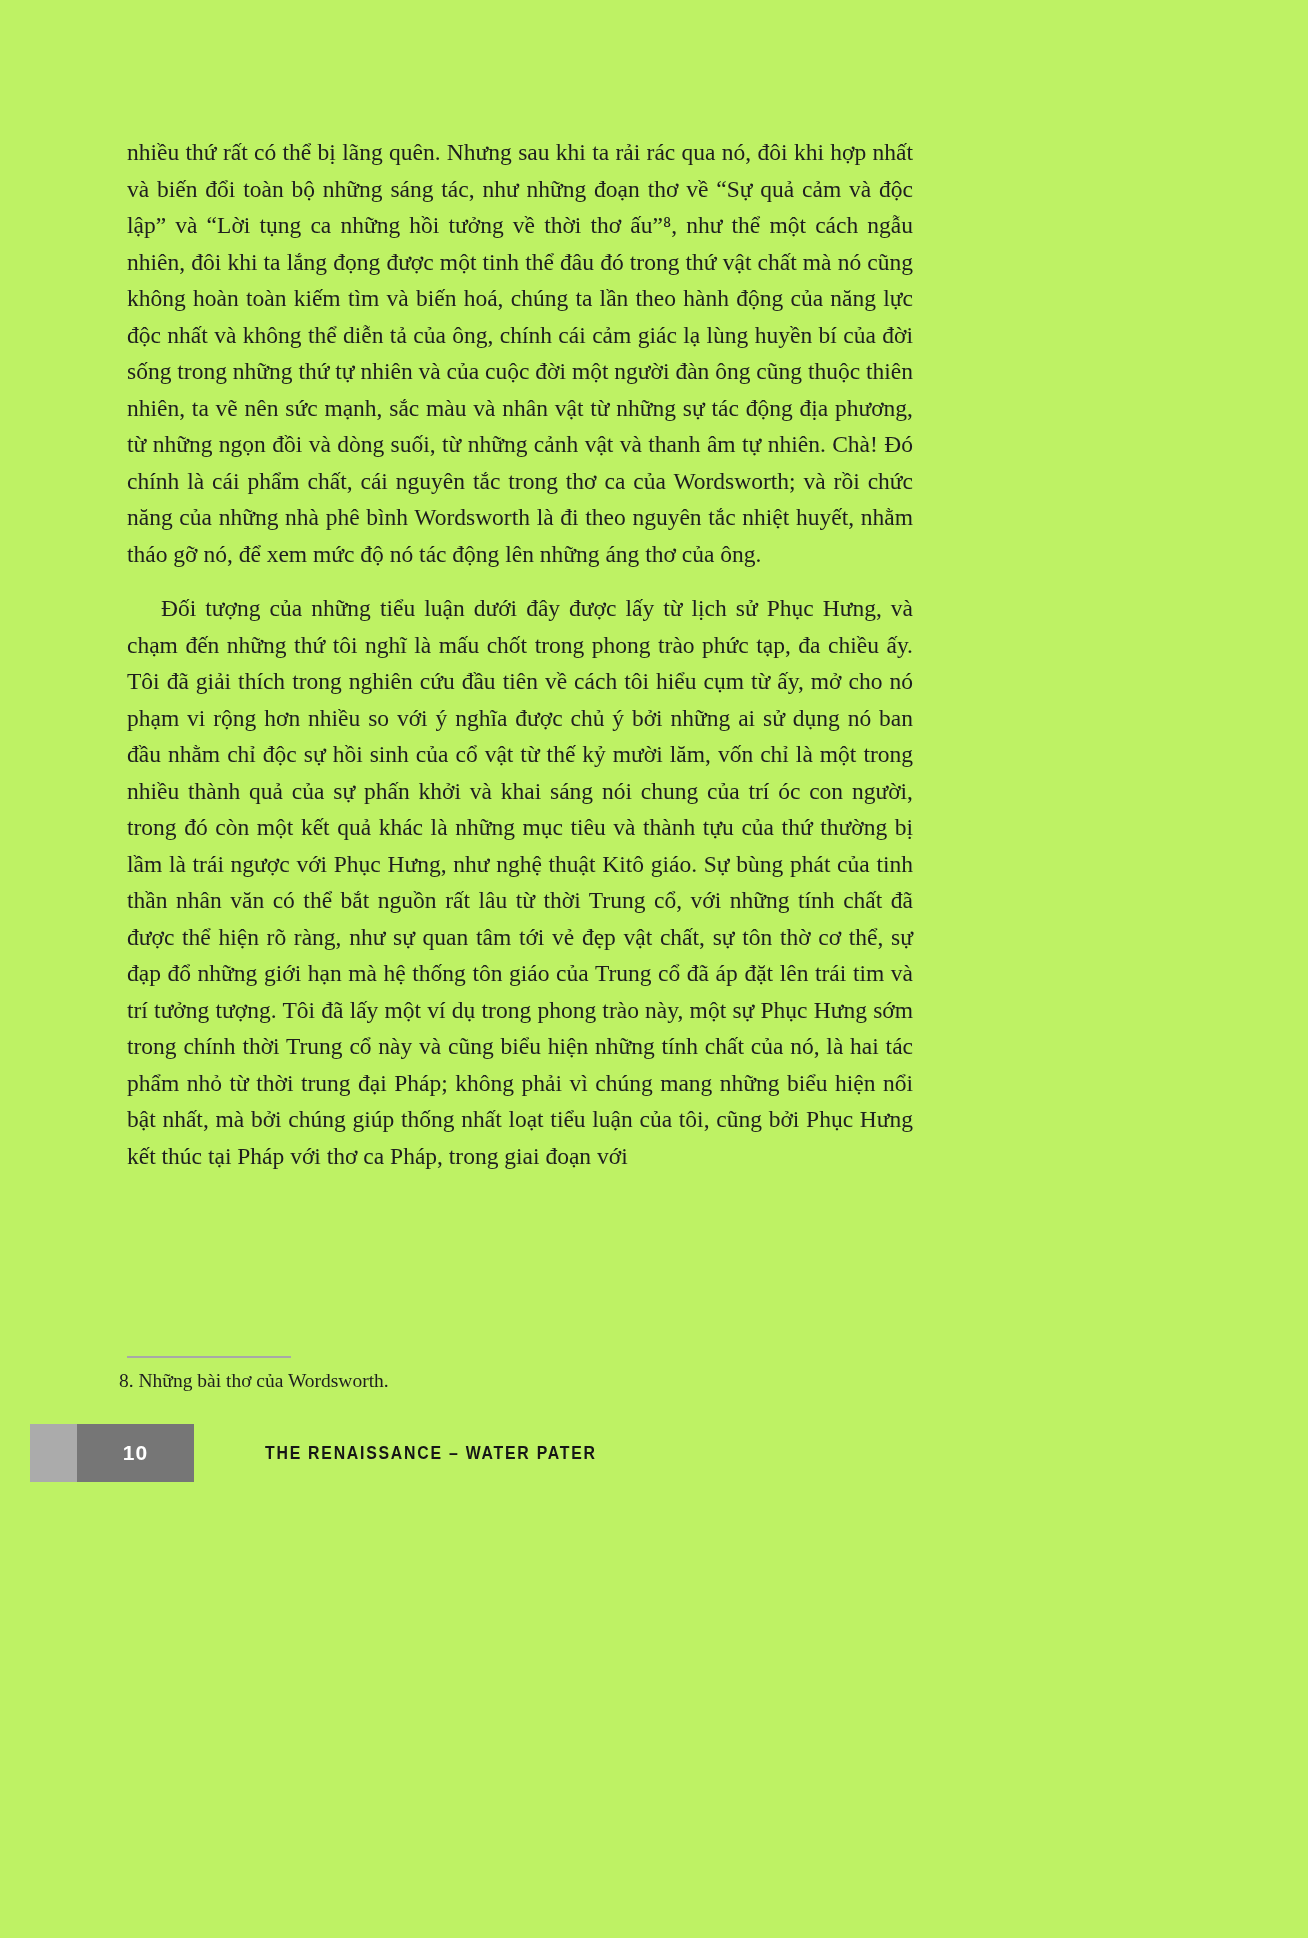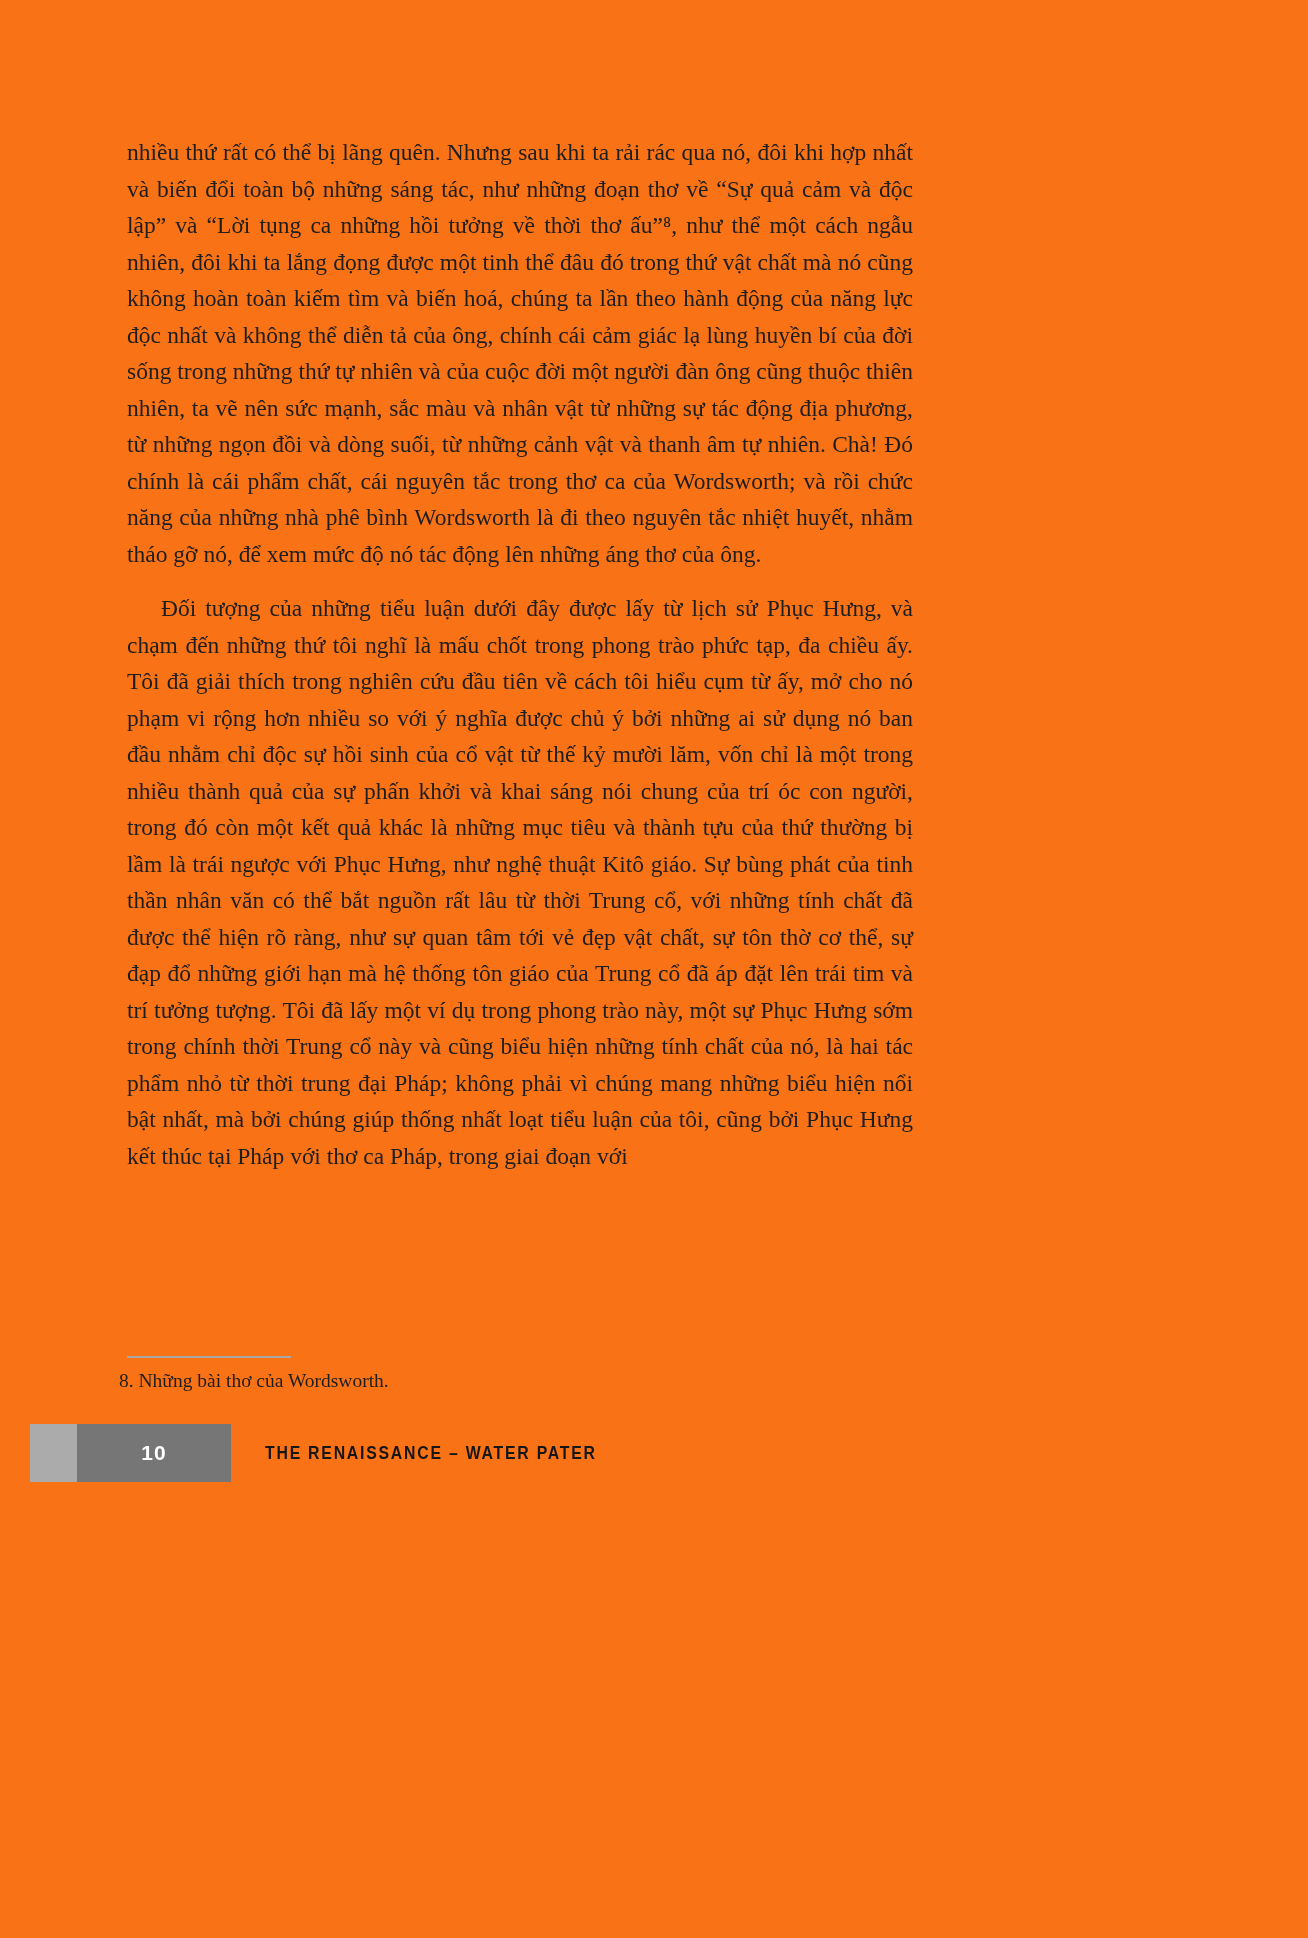--- a/index.html
+++ b/index.html
@@ -3,21 +3,21 @@
 <meta charset="utf-8">
 <style>
   * { margin: 0; padding: 0; box-sizing: border-box; }
   html, body { background: #e9e9e9; }
   body { font-family: "Liberation Serif", "DejaVu Serif", serif; }
 
   .page {
     position: relative;
     width: 1308px;
     height: 1938px;
-    background: #f97316;
+    background: #bef264;
     overflow: hidden;
   }
 
   
   .text-block {
     position: absolute;
     left: 127px;
     top: 134px;
     width: 786px;
     color: #1e1e1e;
@@ -64,21 +64,21 @@
     left: 30px;
     top: 0;
     width: 47px;
     height: 58px;
     background: #ababab;
   }
   .footer-pagenum-box {
     position: absolute;
     left: 77px;
     top: 0;
-    width: 154px;
+    width: 117px;
     height: 58px;
     background: #767676;
     display: flex;
     align-items: center;
     justify-content: center;
   }
   .footer-pagenum-box span {
     color: #ffffff;
     font-family: "Liberation Sans", sans-serif;
     font-weight: bold;

